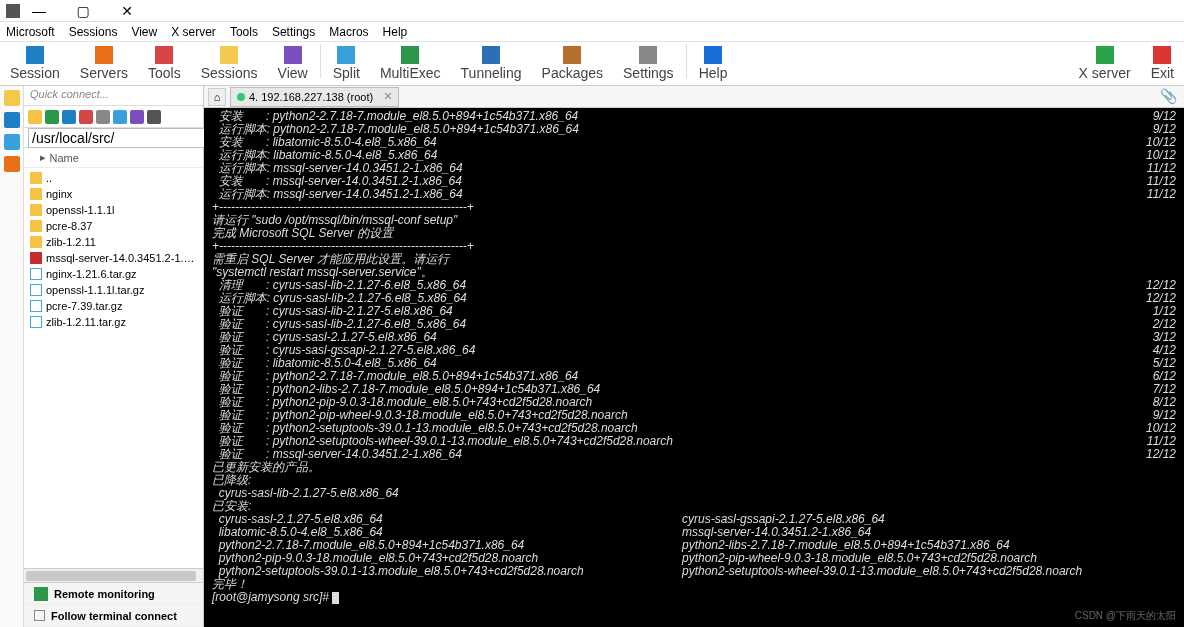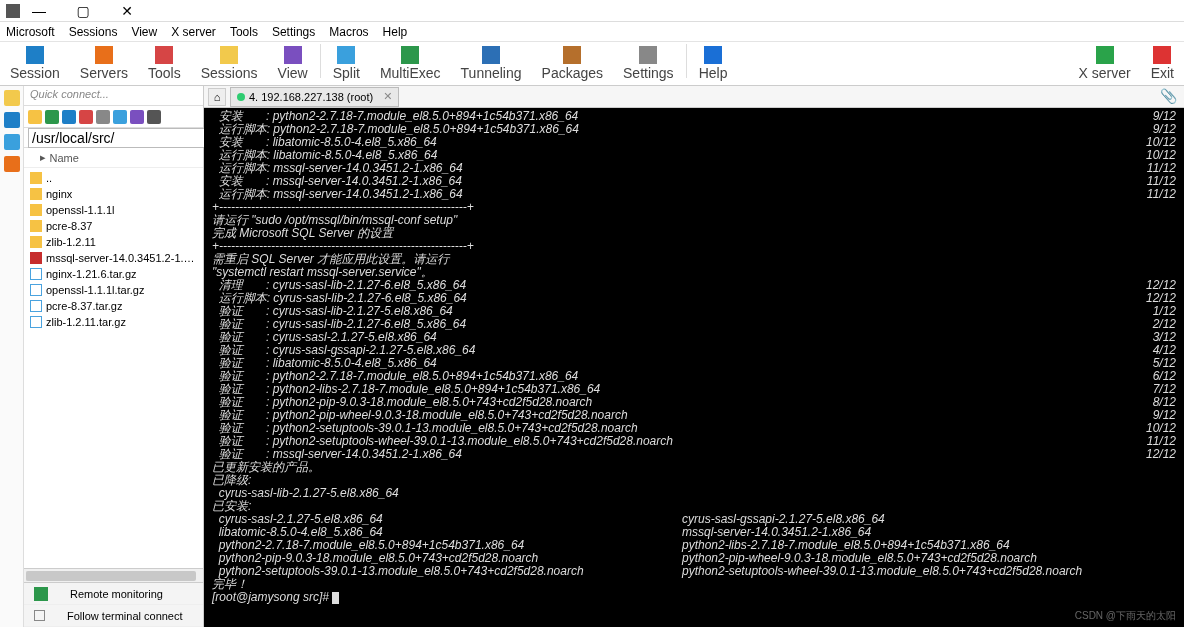--- a/index.html
+++ b/index.html
@@ -29,21 +29,21 @@
 .pathrow .okicon { width: 14px; height: 14px; border-radius: 50%; background: #2ecc71; margin-left: 4px; }
 .filehead { height: 20px; display: flex; align-items: center; padding: 0 16px; border-bottom: 1px solid #eee; color: #555; }
 .filelist { flex: 1; overflow: auto; padding: 2px 0; }
 .filerow { display: flex; align-items: center; height: 16px; padding: 0 6px; gap: 4px; cursor: pointer; }
 .filerow .ficon { width: 12px; height: 12px; flex: none; }
 .filerow .fname { font-size: 11px; white-space: nowrap; overflow: hidden; text-overflow: ellipsis; }
 .folder-ico { background: #f6c244; }
 .rpm-ico { background: #c62d2d; }
 .gz-ico { background: #fff; border: 1px solid #4aa3df; }
 .lbuttons { border-top: 1px solid #ccc; }
-.lbtn { height: 22px; display: flex; align-items: center; gap: 22px; padding: 0 10px; border-bottom: 1px solid #eee; background: #f4f4f4; }
+.lbtn { height: 22px; display: flex; align-items: center; gap: 6px; padding: 0 10px; border-bottom: 1px solid #eee; background: #f4f4f4; font-weight: bold; }
 .lbtn .cb { width: 11px; height: 11px; border: 1px solid #888; }
 .termarea { flex: 1; display: flex; flex-direction: column; background: #fff; position: relative; }
 .tabs { height: 22px; display: flex; align-items: center; background: #f6f6f6; border-bottom: 1px solid #ccc; padding: 0 4px; gap: 4px; }
 .hometab { width: 18px; height: 18px; background: #eee; display: flex; align-items: center; justify-content: center; border: 1px solid #ccc; cursor: pointer; }
 .tab { height: 20px; background: #e8e8e8; border: 1px solid #bbb; display: flex; align-items: center; padding: 0 6px; gap: 4px; font-size: 11px; cursor: pointer; }
 .tab .tdot { width: 8px; height: 8px; border-radius: 50%; background: #2ecc71; }
 .tab .tx { margin-left: 6px; color: #888; }
 .terminal { flex: 1; background: #000; color: #ddd; font-family: Consolas, "Courier New", monospace; font-size: 12px; line-height: 13px; padding: 2px 8px; overflow: hidden; white-space: pre; }
 .tline { display: flex; font-style: italic; }
 .tleft { flex: 1; }
@@ -195,21 +195,21 @@
         <div class="filerow">
           <div class="ficon gz-ico"></div>
           <div class="fname">nginx-1.21.6.tar.gz</div>
         </div>
         <div class="filerow">
           <div class="ficon gz-ico"></div>
           <div class="fname">openssl-1.1.1l.tar.gz</div>
         </div>
         <div class="filerow">
           <div class="ficon gz-ico"></div>
-          <div class="fname">pcre-8.37.tar.gz</div>
+          <div class="fname">pcre-7.39.tar.gz</div>
         </div>
         <div class="filerow">
           <div class="ficon gz-ico"></div>
           <div class="fname">zlib-1.2.11.tar.gz</div>
         </div>
       </div>
     <div class="scrollbar-bottom">
       <div class="sbtrack"></div>
         <div class="sbthumb"></div>
     </div>

